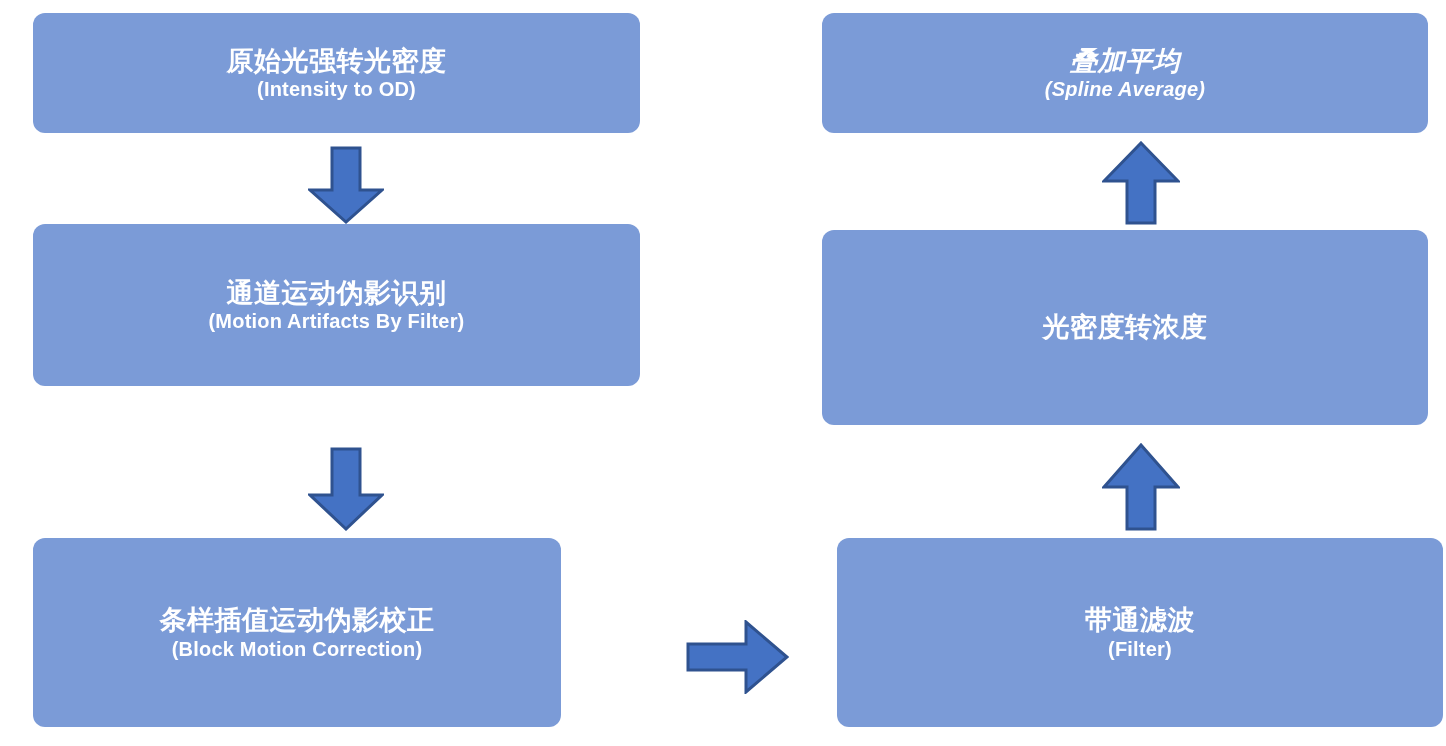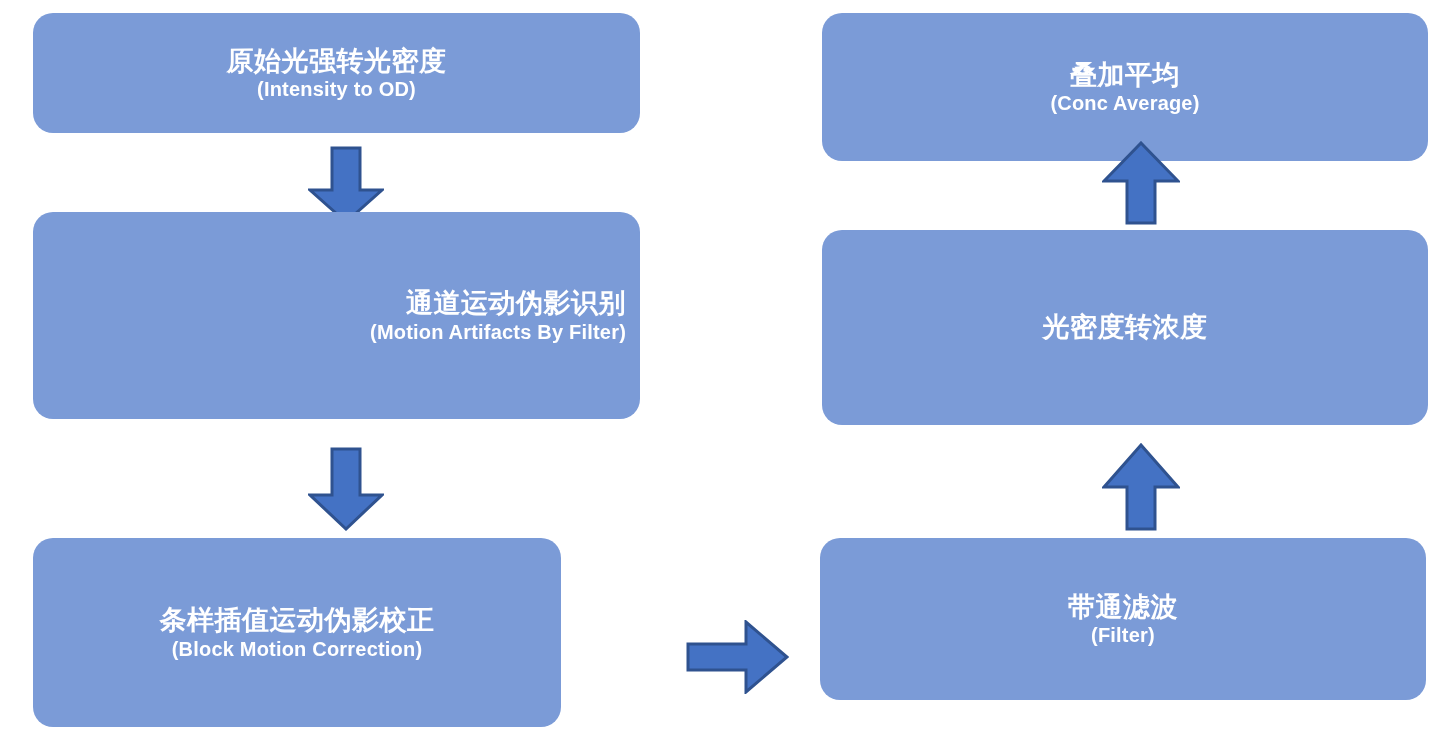--- a/index.html
+++ b/index.html
@@ -17,21 +17,21 @@
     height: 746px;
     background: #ffffff;
     overflow: hidden;
   }
 
   
   .box {
     position: absolute;
     box-sizing: border-box;
     background: #7B9BD7;
-    border-radius: 20px;
+    border-radius: 12px;
     display: flex;
     flex-direction: column;
     align-items: center;
     justify-content: center;
     color: #ffffff;
     text-align: center;
     padding: 4px 14px;
   }
   .box .line-cn {
     font-size: 27px;
@@ -43,27 +43,27 @@
   .box .line-en {
     font-size: 20px;
     font-weight: bold;
     line-height: 1.2;
     letter-spacing: 0.2px;
     white-space: nowrap;
   }
 
   
   #box-intensity-to-od { left: 33px;  top: 13px;  width: 607px; height: 120px; }
-  #box-motion-artifacts { left: 33px;  top: 212px; width: 607px; height: 207px; align-items: flex-end; }
+  #box-motion-artifacts { left: 33px;  top: 224px; width: 607px; height: 162px; }
   #box-spline-correction { left: 33px;  top: 538px; width: 528px; height: 189px; }
 
   
-  #box-block-average { left: 822px; top: 13px;  width: 606px; height: 148px; }
+  #box-block-average { left: 822px; top: 13px;  width: 606px; height: 120px; font-style: italic; }
   #box-od-to-conc    { left: 822px; top: 230px; width: 606px; height: 195px; }
-  #box-filter        { left: 820px; top: 538px; width: 606px; height: 162px; }
+  #box-filter        { left: 837px; top: 538px; width: 606px; height: 189px; }
 
   
   .arrow {
     position: absolute;
   }
   .arrow svg {
     display: block;
     width: 100%;
     height: 100%;
   }
@@ -106,21 +106,21 @@
   </div>
 
   <div class="arrow" id="arrow-right-1">
     <svg viewBox="0 0 103 74" xmlns="http://www.w3.org/2000/svg">
       <polygon points="2,24 60,24 60,2 101,37 60,72 60,50 2,50" fill="#4472C4" stroke="#2F528F" stroke-width="3" stroke-linejoin="miter"></polygon>
     </svg>
   </div>
 
   <div class="box" id="box-block-average">
     <div class="line-cn">叠加平均</div>
-    <div class="line-en">(Conc Average)</div>
+    <div class="line-en">(Spline Average)</div>
   </div>
 
   <div class="arrow" id="arrow-up-1">
     <svg viewBox="0 0 78 84" xmlns="http://www.w3.org/2000/svg">
       <polygon points="39,2 76,40 53,40 53,82 25,82 25,40 2,40" fill="#4472C4" stroke="#2F528F" stroke-width="3" stroke-linejoin="miter"></polygon>
     </svg>
   </div>
 
   <div class="box" id="box-od-to-conc">
     <div class="line-cn">光密度转浓度</div>

